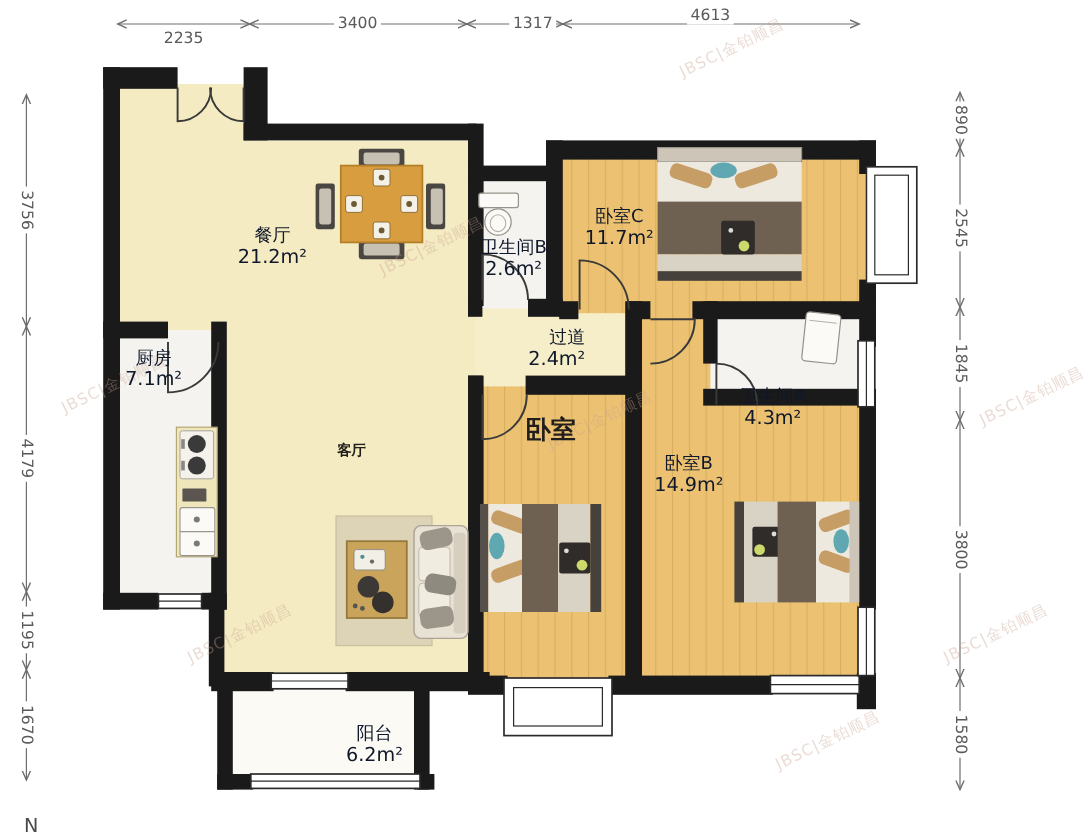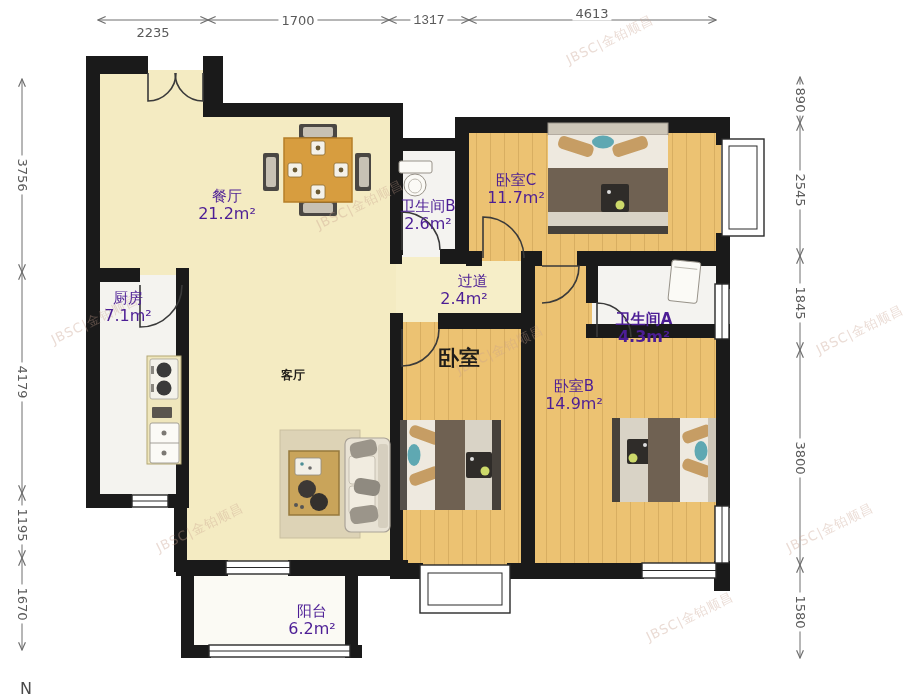--- a/index.html
+++ b/index.html
@@ -1,19 +1,19 @@
 <!DOCTYPE html>
 <html><head>
 <meta charset="utf-8">
 <style>
   html,body{margin:0;padding:0;background:#ffffff;}
   body{font-family:"DejaVu Sans","Liberation Sans",sans-serif;}
   #stage{position:relative;width:907px;height:699px;background:#ffffff;overflow:hidden;}
   #plan-svg{position:absolute;left:0;top:0;}
-  .lbl{position:absolute;transform:translate(-50%,-50%);text-align:center;color:#4c1d95;line-height:1.15;white-space:nowrap;z-index:3;}
+  .lbl{position:absolute;transform:translate(-50%,-50%);text-align:center;color:#0f172a;line-height:1.15;white-space:nowrap;z-index:3;}
   .lbl .nm{font-size:15px;display:block;}
   .lbl .ar{font-size:16px;display:block;}
   .lbl.bold{font-weight:bold;color:#201d1a;font-size:17px;}
   .dim{position:absolute;transform:translate(-50%,-50%);font-size:13px;color:#5a5a5a;background:#ffffff;padding:0 3px;white-space:nowrap;z-index:3;}
   .dim.vert{transform:translate(-50%,-50%) rotate(90deg);}
   .north{position:absolute;transform:translate(-50%,-50%);font-size:16px;color:#4a4a4a;z-index:3;}
   .wm{position:absolute;transform:translate(-50%,-50%) rotate(-26deg);font-size:13px;letter-spacing:1px;color:rgba(201,160,141,0.38);white-space:nowrap;z-index:2;pointer-events:none;}
 </style>
 </head>
 <body>
@@ -283,36 +283,36 @@
   <div class="lbl" style="left:128px;top:308px;">
     <span class="nm">厨房</span>
     <span class="ar">7.1m²</span>
   </div>
   <div class="lbl bold" style="left:293px;top:376px;">
     <span class="nm" style="font-size:12px;">客厅</span>
   </div>
   <div class="lbl bold" style="left:459px;top:358px;">
     <span class="nm" style="font-size:21px;">卧室</span>
   </div>
-  <div class="lbl" style="left:644px;top:329px;font-weight:bold;">
+  <div class="lbl" style="left:644px;top:340px;">
     <span class="nm">卫生间A</span>
     <span class="ar">4.3m²</span>
   </div>
   <div class="lbl" style="left:574px;top:396px;">
     <span class="nm">卧室B</span>
     <span class="ar">14.9m²</span>
   </div>
   <div class="lbl" style="left:288px;top:621px;margin-left:24px;">
     <span class="nm">阳台</span>
     <span class="ar">6.2m²</span>
   </div>
 
   <div class="dim" style="left:153px;top:20px;margin-top:12px;">2235</div>
-  <div class="dim" style="left:298px;top:20px;">1700</div>
-  <div class="dim" style="left:429px;top:20px;font-family:Liberation Mono, monospace;">1317</div>
+  <div class="dim" style="left:298px;top:20px;">3400</div>
+  <div class="dim" style="left:444px;top:20px;">1317</div>
   <div class="dim" style="left:592px;top:13px;">4613</div>
 
   <div class="dim vert" style="left:22px;top:175px;">3756</div>
   <div class="dim vert" style="left:22px;top:382px;">4179</div>
   <div class="dim vert" style="left:22px;top:525px;">1195</div>
   <div class="dim vert" style="left:22px;top:604px;">1670</div>
 
   <div class="dim vert" style="left:800px;top:100px;">890</div>
   <div class="dim vert" style="left:800px;top:190px;">2545</div>
   <div class="dim vert" style="left:800px;top:303px;">1845</div>

